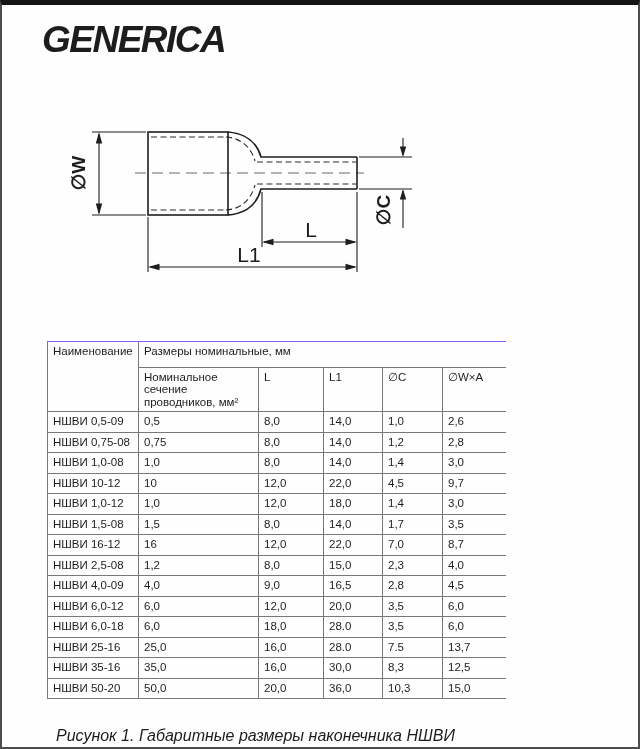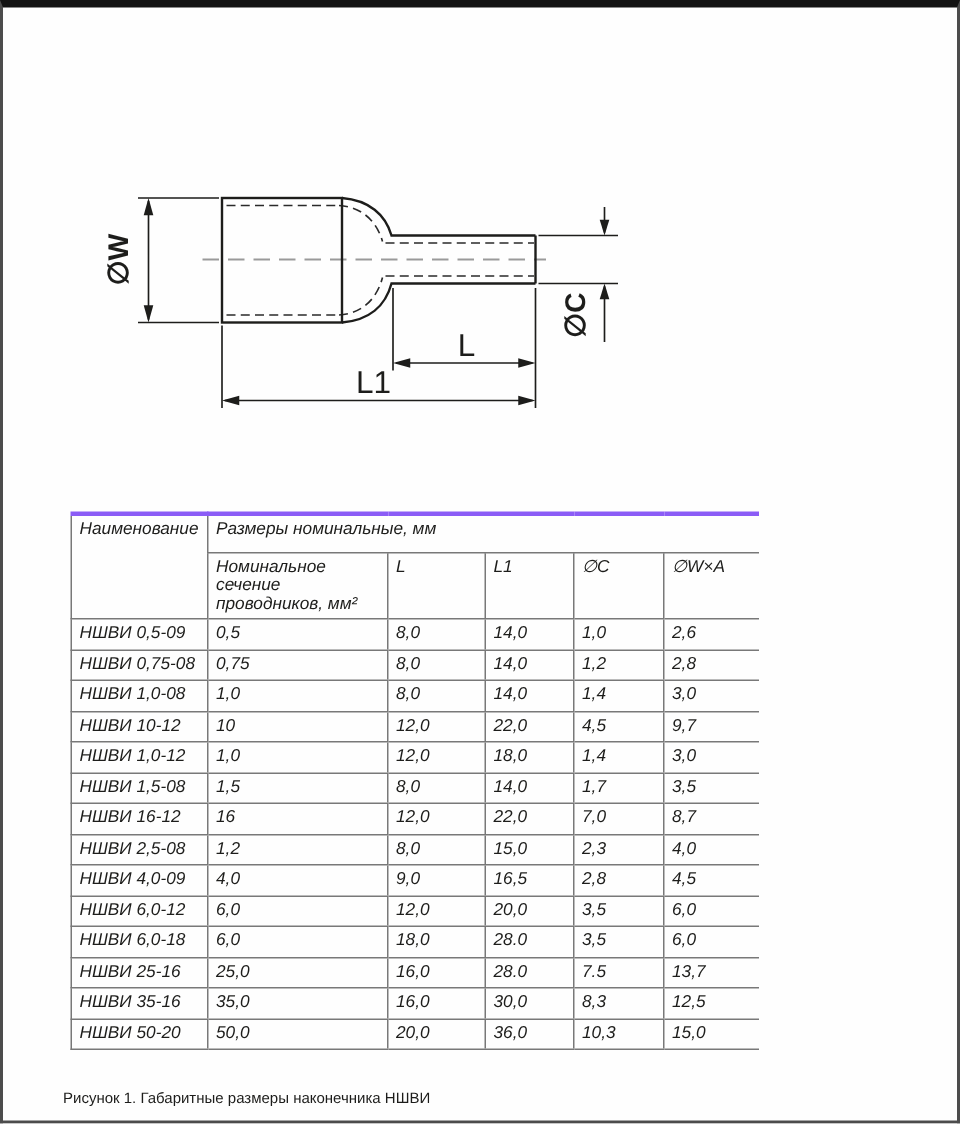--- a/index.html
+++ b/index.html
@@ -25,33 +25,34 @@
     position:absolute; left:45px; top:336px; width:458px;
     border-collapse:collapse; table-layout:fixed;
     font-size:11.5px; line-height:1.12; color:#1d1d1b;
   }
   .dim-table th, .dim-table td {
     border-left:1px solid #787878;
     border-bottom:1px solid #787878;
     font-weight:normal; text-align:left;
     padding:2px 3px 2px 5px; overflow:hidden;
   }
-  .dim-table { border-top:3px solid #8b5cf6;font-style:italic; }
+  .dim-table { border-top:1px solid #8b5cf6; }
   .dim-table th { vertical-align:top; padding-top:3px; }
   .dim-table td { vertical-align:middle; height:20.5px; padding-top:0; padding-bottom:0; }
   .dim-table thead tr.h1 th { height:25.5px; }
   .dim-table thead tr.h2 th { height:26.5px;margin-left:34px; }
   .dim-table th.no-right, .dim-table td:last-child { border-right:none; }
-  .caption { position:absolute; left:40px; top:722px; font-size:10px; color:#1d1d1b; }
+  .caption { position:absolute; left:54px; top:722px; font-size:16px; color:#1d1d1b;font-style:italic; }
 </style>
 </head>
 <body>
 
 <div class="page">
 
+  <div class="logo">GENERICA</div>
 
   <svg class="drawing" width="640" height="300" viewBox="0 0 640 300">
 
     <g stroke="#9a9a9a" stroke-width="1.4" stroke-dasharray="11,6">
       <path d="M135,173 H364" fill="none"></path>
     </g>
 
     <g stroke="#2a2a2a" stroke-width="1.1" stroke-dasharray="6,3.5" fill="none">
       <path d="M151,137 H226 M151,210 H226"></path>
       <path d="M226,137 C241,138 251,147 255,161 M226,210 C241,209 251,200 255,185"></path>

